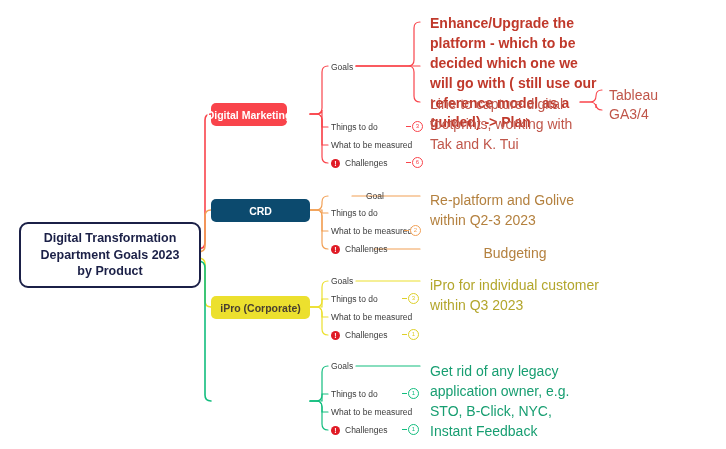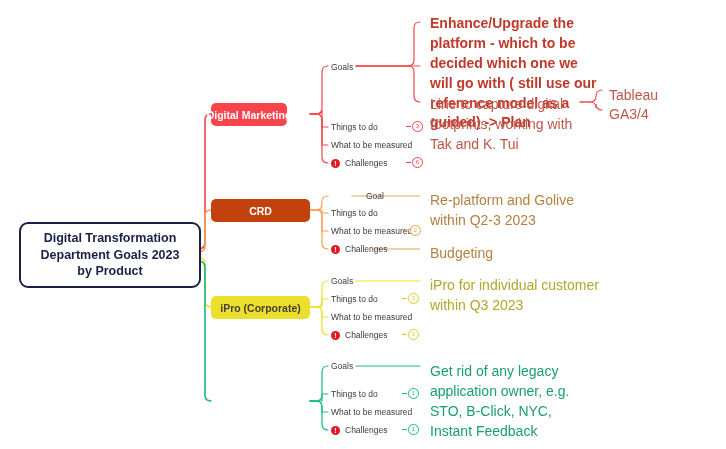--- a/index.html
+++ b/index.html
@@ -160,41 +160,41 @@
   </div>
   <div class="badge-stub" style="left:406px; top:162px; color:#f9444b;"></div>
   <div class="count-badge" style="left:412px; top:157px; color:#f9444b;">6</div>
 
   <div class="leaf bold" style="left:430px; top:14px; width:170px; color:#c0392b;">Enhance/Upgrade the platform - which to be decided which one we will go with ( still use our reference model as a guided) -&gt; Plan</div>
   <div class="leaf" style="left:430px; top:95px; width:150px; color:#c0564a;">Line to capture digital footprints, working with Tak and K. Tui</div>
 
   <div class="leaf" style="left:609px; top:86px; color:#c0564a;">Tableau</div>
   <div class="leaf" style="left:609px; top:105px; color:#c0564a;">GA3/4</div>
 
-  <div class="branch-node" style="left:211px; top:199px; width:99px; background:#c2410c;">CRD</div>
+  <div class="branch-node" style="left:211px; top:199px; width:99px; background:#0c4a6e;">CRD</div>
 
   <div class="sub-label" style="left:331px; top:190px;margin-left:35px;">
     <span>Goal</span>
   </div>
   <div class="sub-label" style="left:331px; top:207px;">
     <span>Things to do</span>
   </div>
   <div class="sub-label" style="left:331px; top:225px;">
     <span>What to be measured</span>
   </div>
   <div class="badge-stub" style="left:404px; top:230px; color:#f2a055;"></div>
   <div class="count-badge" style="left:410px; top:225px; color:#f2a055;">2</div>
 
   <div class="sub-label" style="left:331px; top:243px;">
     <span class="warn-icon">!</span>
     <span>Challenges</span>
   </div>
 
   <div class="leaf" style="left:430px; top:191px; width:170px; color:#b4813f;">Re-platform and Golive within Q2-3 2023</div>
-  <div class="leaf" style="left:430px; top:244px; width:170px; color:#b4813f;">Budgeting</div>
+  <div class="leaf" style="left:430px; top:244px; width:170px; color:#b4813f;text-align:center;">Budgeting</div>
 
   <div class="branch-node dark-text" style="left:211px; top:296px; width:99px; background:#ece02e;">iPro (Corporate)</div>
 
   <div class="sub-label" style="left:331px; top:275px;">
     <span>Goals</span>
   </div>
   <div class="sub-label" style="left:331px; top:293px;">
     <span>Things to do</span>
   </div>
   <div class="badge-stub" style="left:402px; top:298px; color:#ddd02a;"></div>

